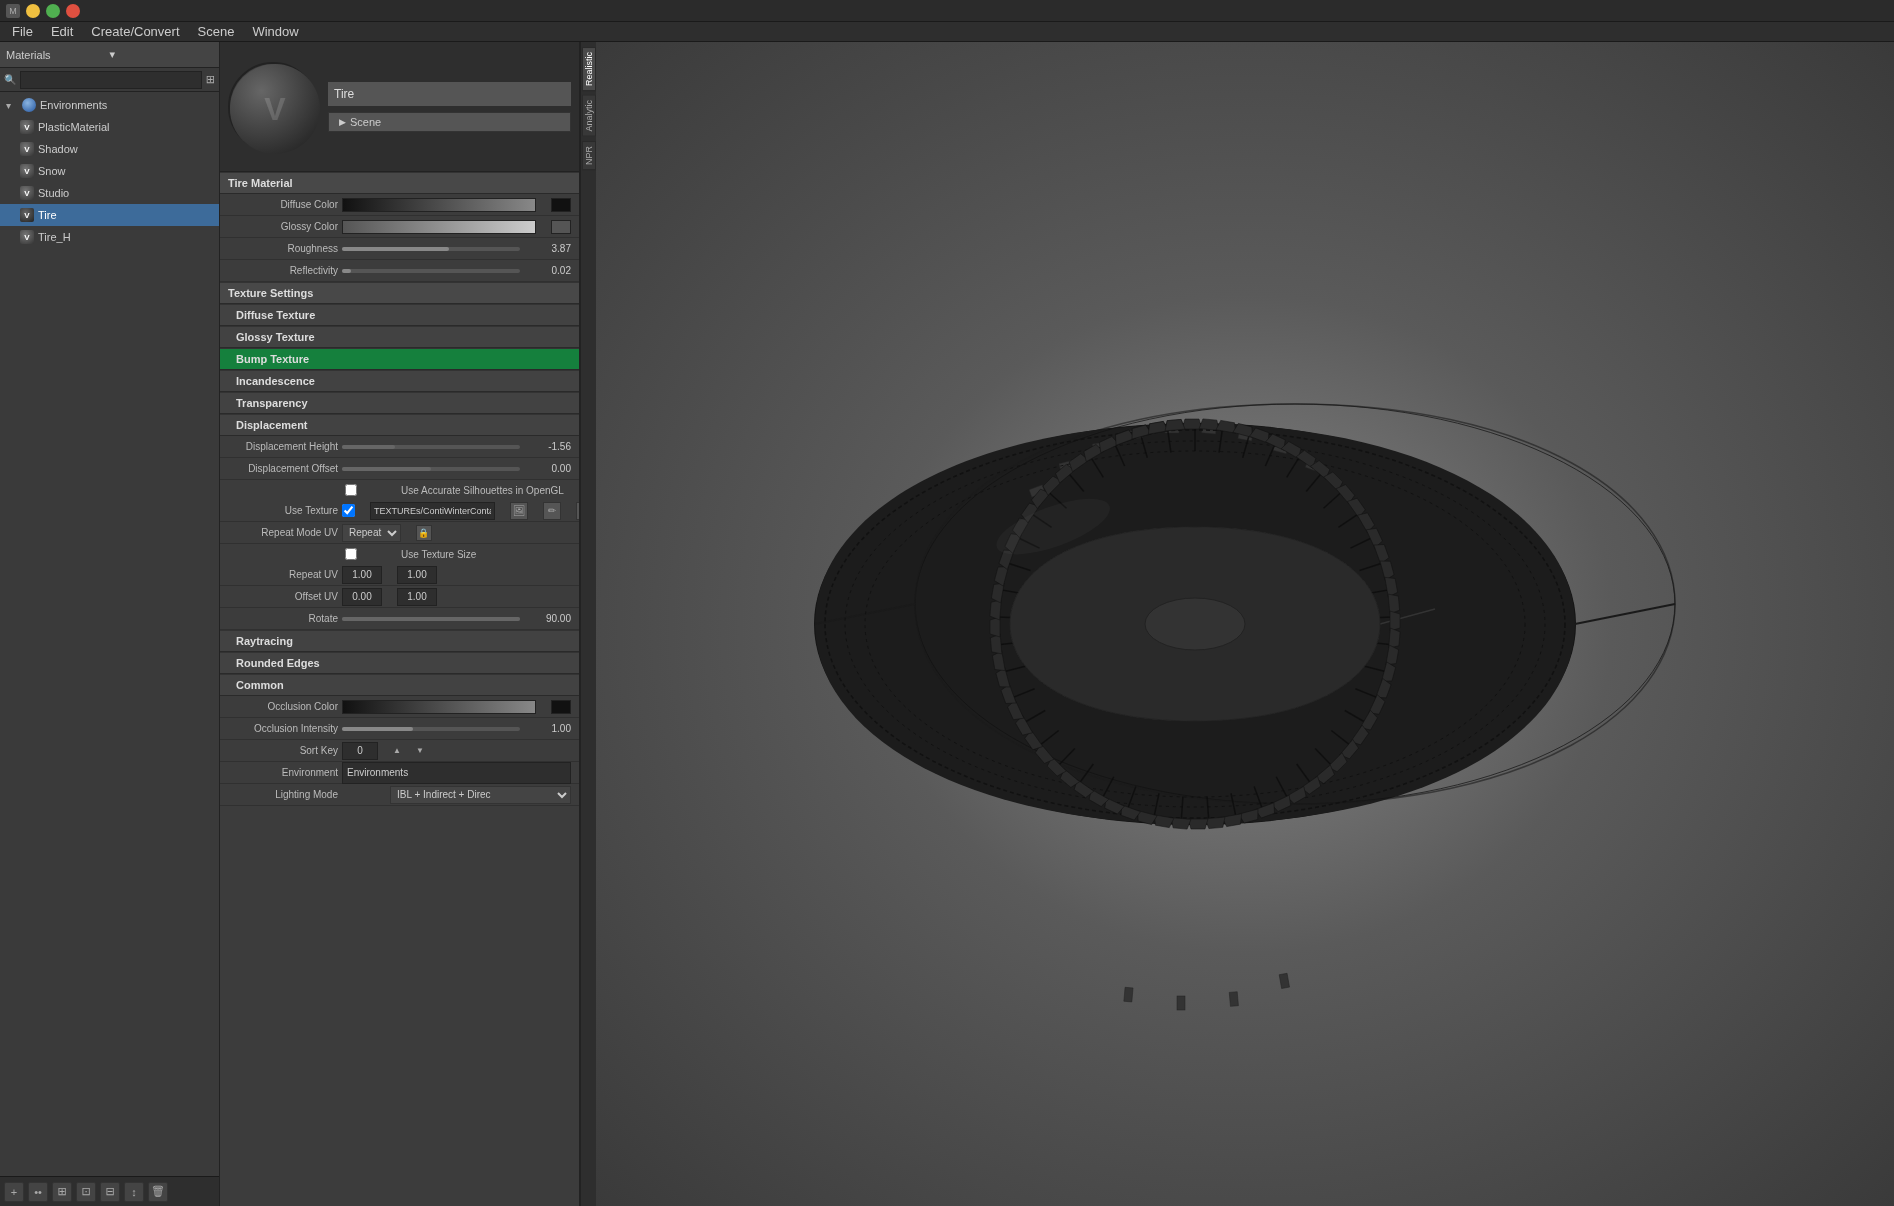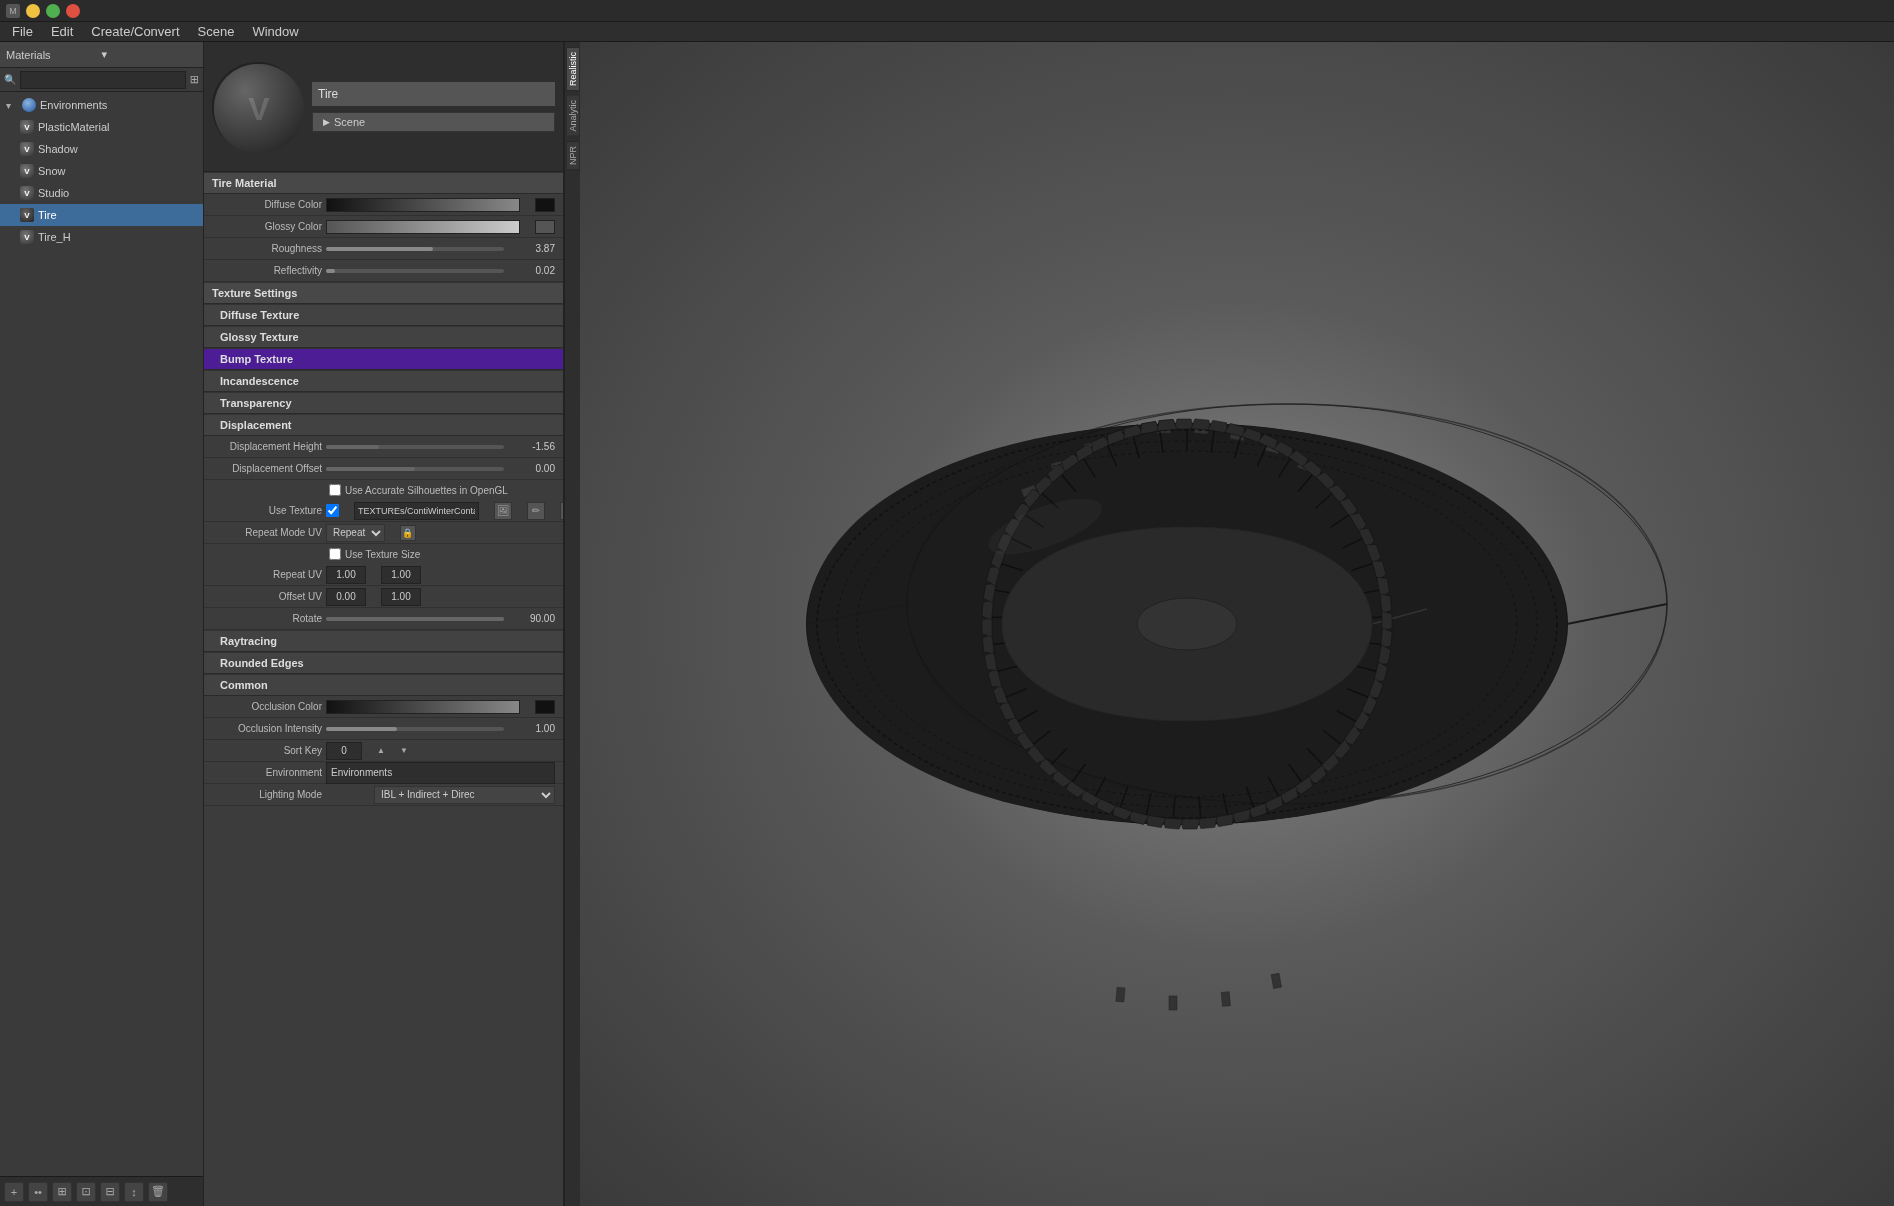--- a/index.html
+++ b/index.html
@@ -66,21 +66,21 @@
 
     
     #main {
       display: flex;
       flex: 1;
       overflow: hidden;
     }
 
     
     #left-panel {
-      width: 204px;
+      width: 220px;
       background: #3a3a3a;
       display: flex;
       flex-direction: column;
       border-right: 1px solid #222;
       flex-shrink: 0;
     }
 
     
     #materials-dropdown {
       background: #444;
@@ -336,21 +336,21 @@
       flex-shrink: 0;
     }
     .checkbox-row {
       display: flex;
       align-items: center;
       gap: 4px;
       padding: 2px 8px 2px 125px;
       height: 20px;
     }
     .checkbox-row input[type=checkbox] { width: 12px; height: 12px; }
-    .checkbox-row label { font-size: 10px; color: #bbb; }
+    .checkbox-row label { font-size: 10px; color: #bbb; margin-left: 40px; }
     .render-tab {
       width: 14px;
       writing-mode: vertical-lr;
       text-orientation: mixed;
       transform: rotate(180deg);
       font-size: 9px;
       color: #aaa;
       cursor: pointer;
       padding: 4px 1px;
       background: #383838;
@@ -587,21 +587,21 @@
         </div>
 
         <div class="section-header" style="background:#424242;padding-left:16px;">
           <span>Diffuse Texture</span>
         </div>
 
         <div class="section-header" style="background:#424242;padding-left:16px;">
           <span>Glossy Texture</span>
         </div>
 
-        <div class="section-header" style="background:#4c1d95;padding-left:16px;text-align:center;">
+        <div class="section-header" style="background:#15803d;padding-left:16px;text-align:center;">
           <span>Bump Texture</span>
         </div>
 
         <div class="section-header" style="background:#424242;padding-left:16px;">
           <span>Incandescence</span>
         </div>
 
         <div class="section-header" style="background:#424242;padding-left:16px;">
           <span>Transparency</span>
         </div>

